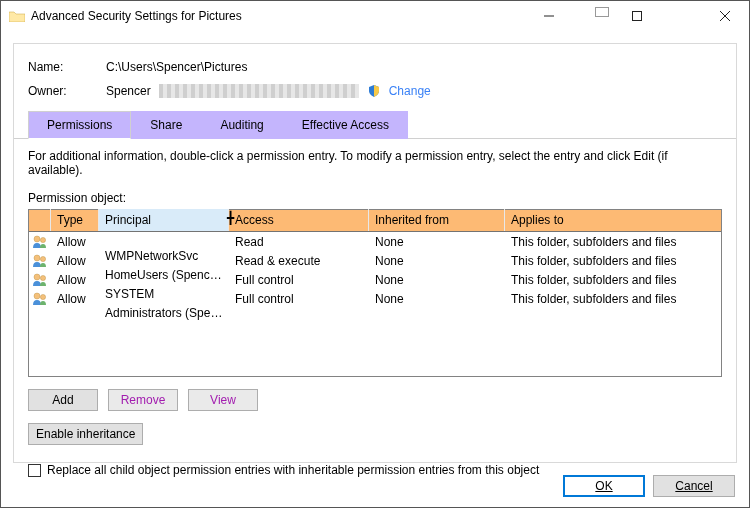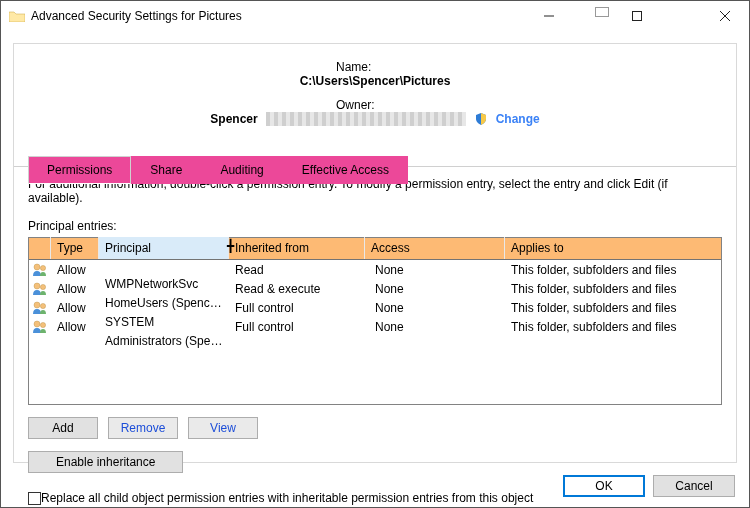--- a/index.html
+++ b/index.html
@@ -4,29 +4,29 @@
 <style>
   * { box-sizing: border-box; font-family: "Segoe UI", Tahoma, sans-serif; font-size: 12px; }
   html, body { margin: 0; padding: 0; }
   body { width: 750px; height: 508px; background: #fff; }
   .window { width: 750px; height: 508px; border: 1px solid #555; position: relative; background: #fff; }
   .titlebar { height: 30px; display: flex; align-items: center; padding: 0 2px 0 8px; gap: 44px; }
   .titlebar .title { flex: 1; display: flex; align-items: center; gap: 6px; }
   .title-icon { width: 16px; height: 12px; display: inline-block; }
   .winbtn { width: 44px; height: 28px; display: flex; align-items: center; justify-content: center; color: #222; }
   .content { position: absolute; top: 42px; left: 12px; right: 12px; bottom: 44px; border: 1px solid #d9d9d9; padding: 10px 14px 14px 14px; }
-  .kv { display: flex; align-items: center; margin: 6px 0 10px 0; flex-direction: column; }
+  .kv { display: flex; align-items: center; margin: 6px 0 10px 0; }
   .kv .k { width: 78px; }
-  .kv .v { display: flex; align-items: flex-start; gap: 8px; font-weight: bold; }
+  .kv .v { display: flex; align-items: flex-start; gap: 8px; }
   .owner-blur { display: inline-block; width: 200px; height: 14px; background: repeating-linear-gradient(90deg, #cfcfcf 0 4px, #e7e7e7 4px 8px); vertical-align: middle; }
   .shield { width: 14px; height: 14px; display: inline-block; }
   .link { color: #3b82f6; cursor: pointer; }
   .tabs { display: flex; border-bottom: 1px solid #d0d0d0; margin: 12px -14px 10px -14px; }
   .tabs .spacer-left { width: 14px; border-bottom: 1px solid transparent; }
-  .tab { padding: 6px 18px; border: 1px solid transparent; border-bottom: none; cursor: pointer; position: relative; top: 18px; background: #ec4899; }
+  .tab { padding: 6px 18px; border: 1px solid transparent; border-bottom: none; cursor: pointer; position: relative; top: 1px; background: #c4b5fd; }
   .tab.active { border-color: #d0d0d0; border-bottom: 1px solid #fff; }
   .info { margin: 8px 0 14px 0; }
   .entries-label { margin-bottom: 4px; }
   .table-wrap { border: 1px solid #828282; height: 168px; position: relative; }
   .thead, .trow { display: flex; align-items: center; }
   .thead { height: 22px; background: #fdba74; border-bottom: 1px solid #737373; align-items: flex-end; }
   .th { height: 22px; display: flex; align-items: center; padding: 0 6px; border-right: 1px solid #e8e8e8; position: relative; }
   .th:last-child { border-right: none; }
   .th.sel { background: #d9ebf9; }
   .col-icon { width: 22px; flex: 0 0 22px; padding: 0; }
@@ -35,26 +35,26 @@
   .col-access { width: 140px; flex: 0 0 140px; }
   .col-inherit { width: 136px; flex: 0 0 136px; }
   .col-applies { flex: 1; }
   .resize-cursor { font-weight: bold; position: absolute; right: -6px; top: 2px; font-family: monospace; }
   .trow { height: 19px; }
   .td { padding: 0 6px; white-space: nowrap; overflow: hidden; text-overflow: ellipsis; }
   .td.col-icon { display: flex; align-items: center; justify-content: center; padding: 0; }
   .row-icon { width: 16px; height: 14px; }
   .btnrow { margin-top: 12px; display: flex; gap: 10px; }
   .btn { min-width: 70px; height: 22px; padding: 0 9px; border: 1px solid #adadad; background: #e1e1e1; display: inline-flex; align-items: center; justify-content: center; cursor: pointer; }
-  .btn.disabled { color: #1d4ed8; background: #eaeaea; cursor: default; }
-  .btn.wide { padding: 0 27px; }
-  .checkrow { display: flex; align-items: center; margin-top: 18px; text-align: center; }
+  .btn.disabled { color: #a21caf; background: #eaeaea; cursor: default; }
+  .btn.wide { padding: 0 7px; }
+  .checkrow { display: flex; align-items: center; gap: 6px; margin-top: 18px; text-align: center; }
   .checkbox { width: 13px; height: 13px; border: 1px solid #333; display: inline-block; }
   .footer { position: absolute; bottom: 10px; right: 14px; display: flex; gap: 8px; }
-  .fbtn { width: 82px; height: 22px; border: 1px solid #adadad; background: #e1e1e1; display: inline-flex; align-items: center; justify-content: center; cursor: pointer; }
+  .fbtn { width: 82px; height: 22px; border: 1px solid #adadad; background: #e1e1e1; display: inline-flex; align-items: center; justify-content: center; cursor: pointer; text-decoration: underline; }
   .fbtn.primary { border: 2px solid #0078d7; background: #fff; height: 22px; }
   .fbtn.disabled { color: #9a9a9a; }
   .mini-icon { position: absolute; top: 6px; right: 140px; width: 14px; height: 10px; border: 1px solid #999; }
 </style>
 </head>
 <body>
 
 <div class="window">
   <div class="titlebar">
     <div class="title">
@@ -108,32 +108,32 @@
 
     <div class="tabs">
       <div class="spacer-left"></div>
       <div class="tab active">Permissions</div>
       <div class="tab">Share</div>
       <div class="tab">Auditing</div>
       <div class="tab">Effective Access</div>
     </div>
 
     <div class="info">For additional information, double-click a permission entry. To modify a permission entry, select the entry and click Edit (if available).</div>
-    <div class="entries-label">Principal entries:</div>
+    <div class="entries-label">Permission object:</div>
 
     <div class="table-wrap">
       <div class="thead">
         <div class="th col-icon"></div>
         <div class="th col-type">Type</div>
         <div class="th col-principal sel">
           <span>Principal</span>
           <span class="resize-cursor">╋</span>
         </div>
+        <div class="th col-access">Access</div>
         <div class="th col-inherit">Inherited from</div>
-        <div class="th col-access">Access</div>
         <div class="th col-applies">Applies to</div>
       </div>
       <div id="tbody">
           <div class="trow">
             <div class="td col-icon">
               <svg class="row-icon" viewBox="0 0 16 14">
                 <circle cx="5" cy="4" r="3" fill="#f4c07a" stroke="#b78b3d" stroke-width="0.4"></circle>
                 <path d="M1 13 q0 -5 4 -5 q4 0 4 5 z" fill="#4a90d9"></path>
                 <circle cx="11" cy="5" r="2.6" fill="#f4c07a" stroke="#b78b3d" stroke-width="0.4"></circle>
                 <path d="M8 13 q0 -4 3 -4 q3 0 3 4 z" fill="#6db36d"></path>

